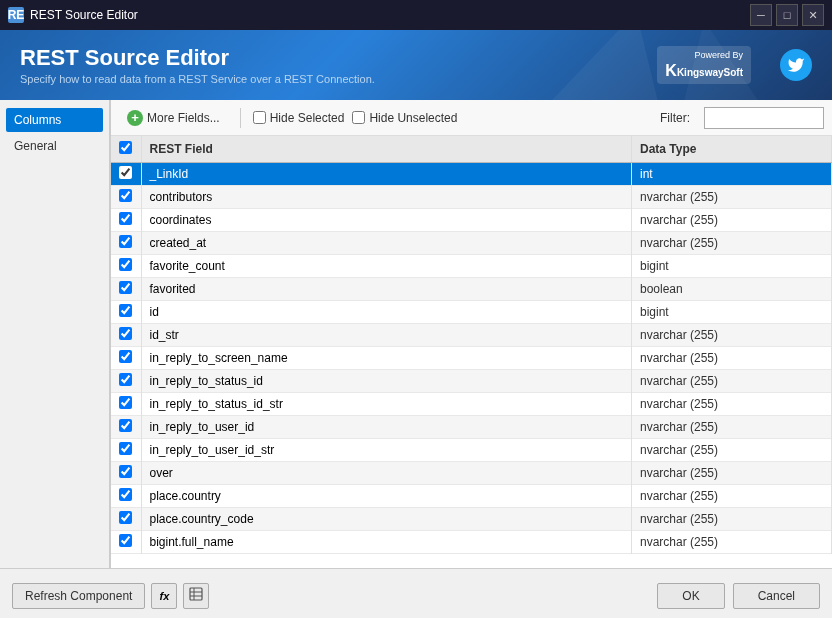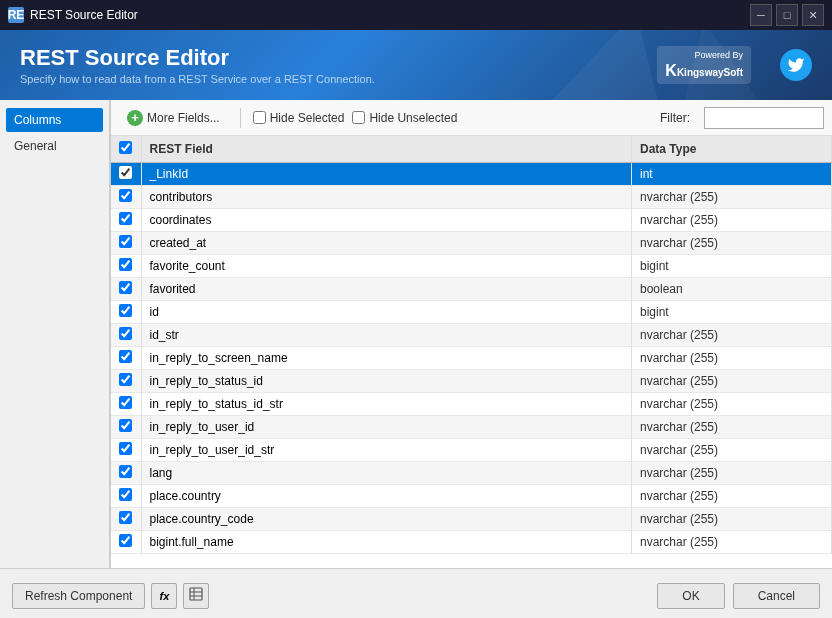--- a/index.html
+++ b/index.html
@@ -274,21 +274,21 @@
               <td class="field-col">in_reply_to_user_id</td>
               <td class="type-col">nvarchar (255)</td>
             </tr>
             <tr>
               <td class="check-col"><input type="checkbox" checked="" style=""></td>
               <td class="field-col">in_reply_to_user_id_str</td>
               <td class="type-col">nvarchar (255)</td>
             </tr>
             <tr>
               <td class="check-col"><input type="checkbox" checked="" style=""></td>
-              <td class="field-col">lang</td>
+              <td class="field-col">over</td>
               <td class="type-col">nvarchar (255)</td>
             </tr>
             <tr>
               <td class="check-col"><input type="checkbox" checked="" style=""></td>
               <td class="field-col">place.country</td>
               <td class="type-col">nvarchar (255)</td>
             </tr>
             <tr>
               <td class="check-col"><input type="checkbox" checked="" style=""></td>
               <td class="field-col">place.country_code</td>

